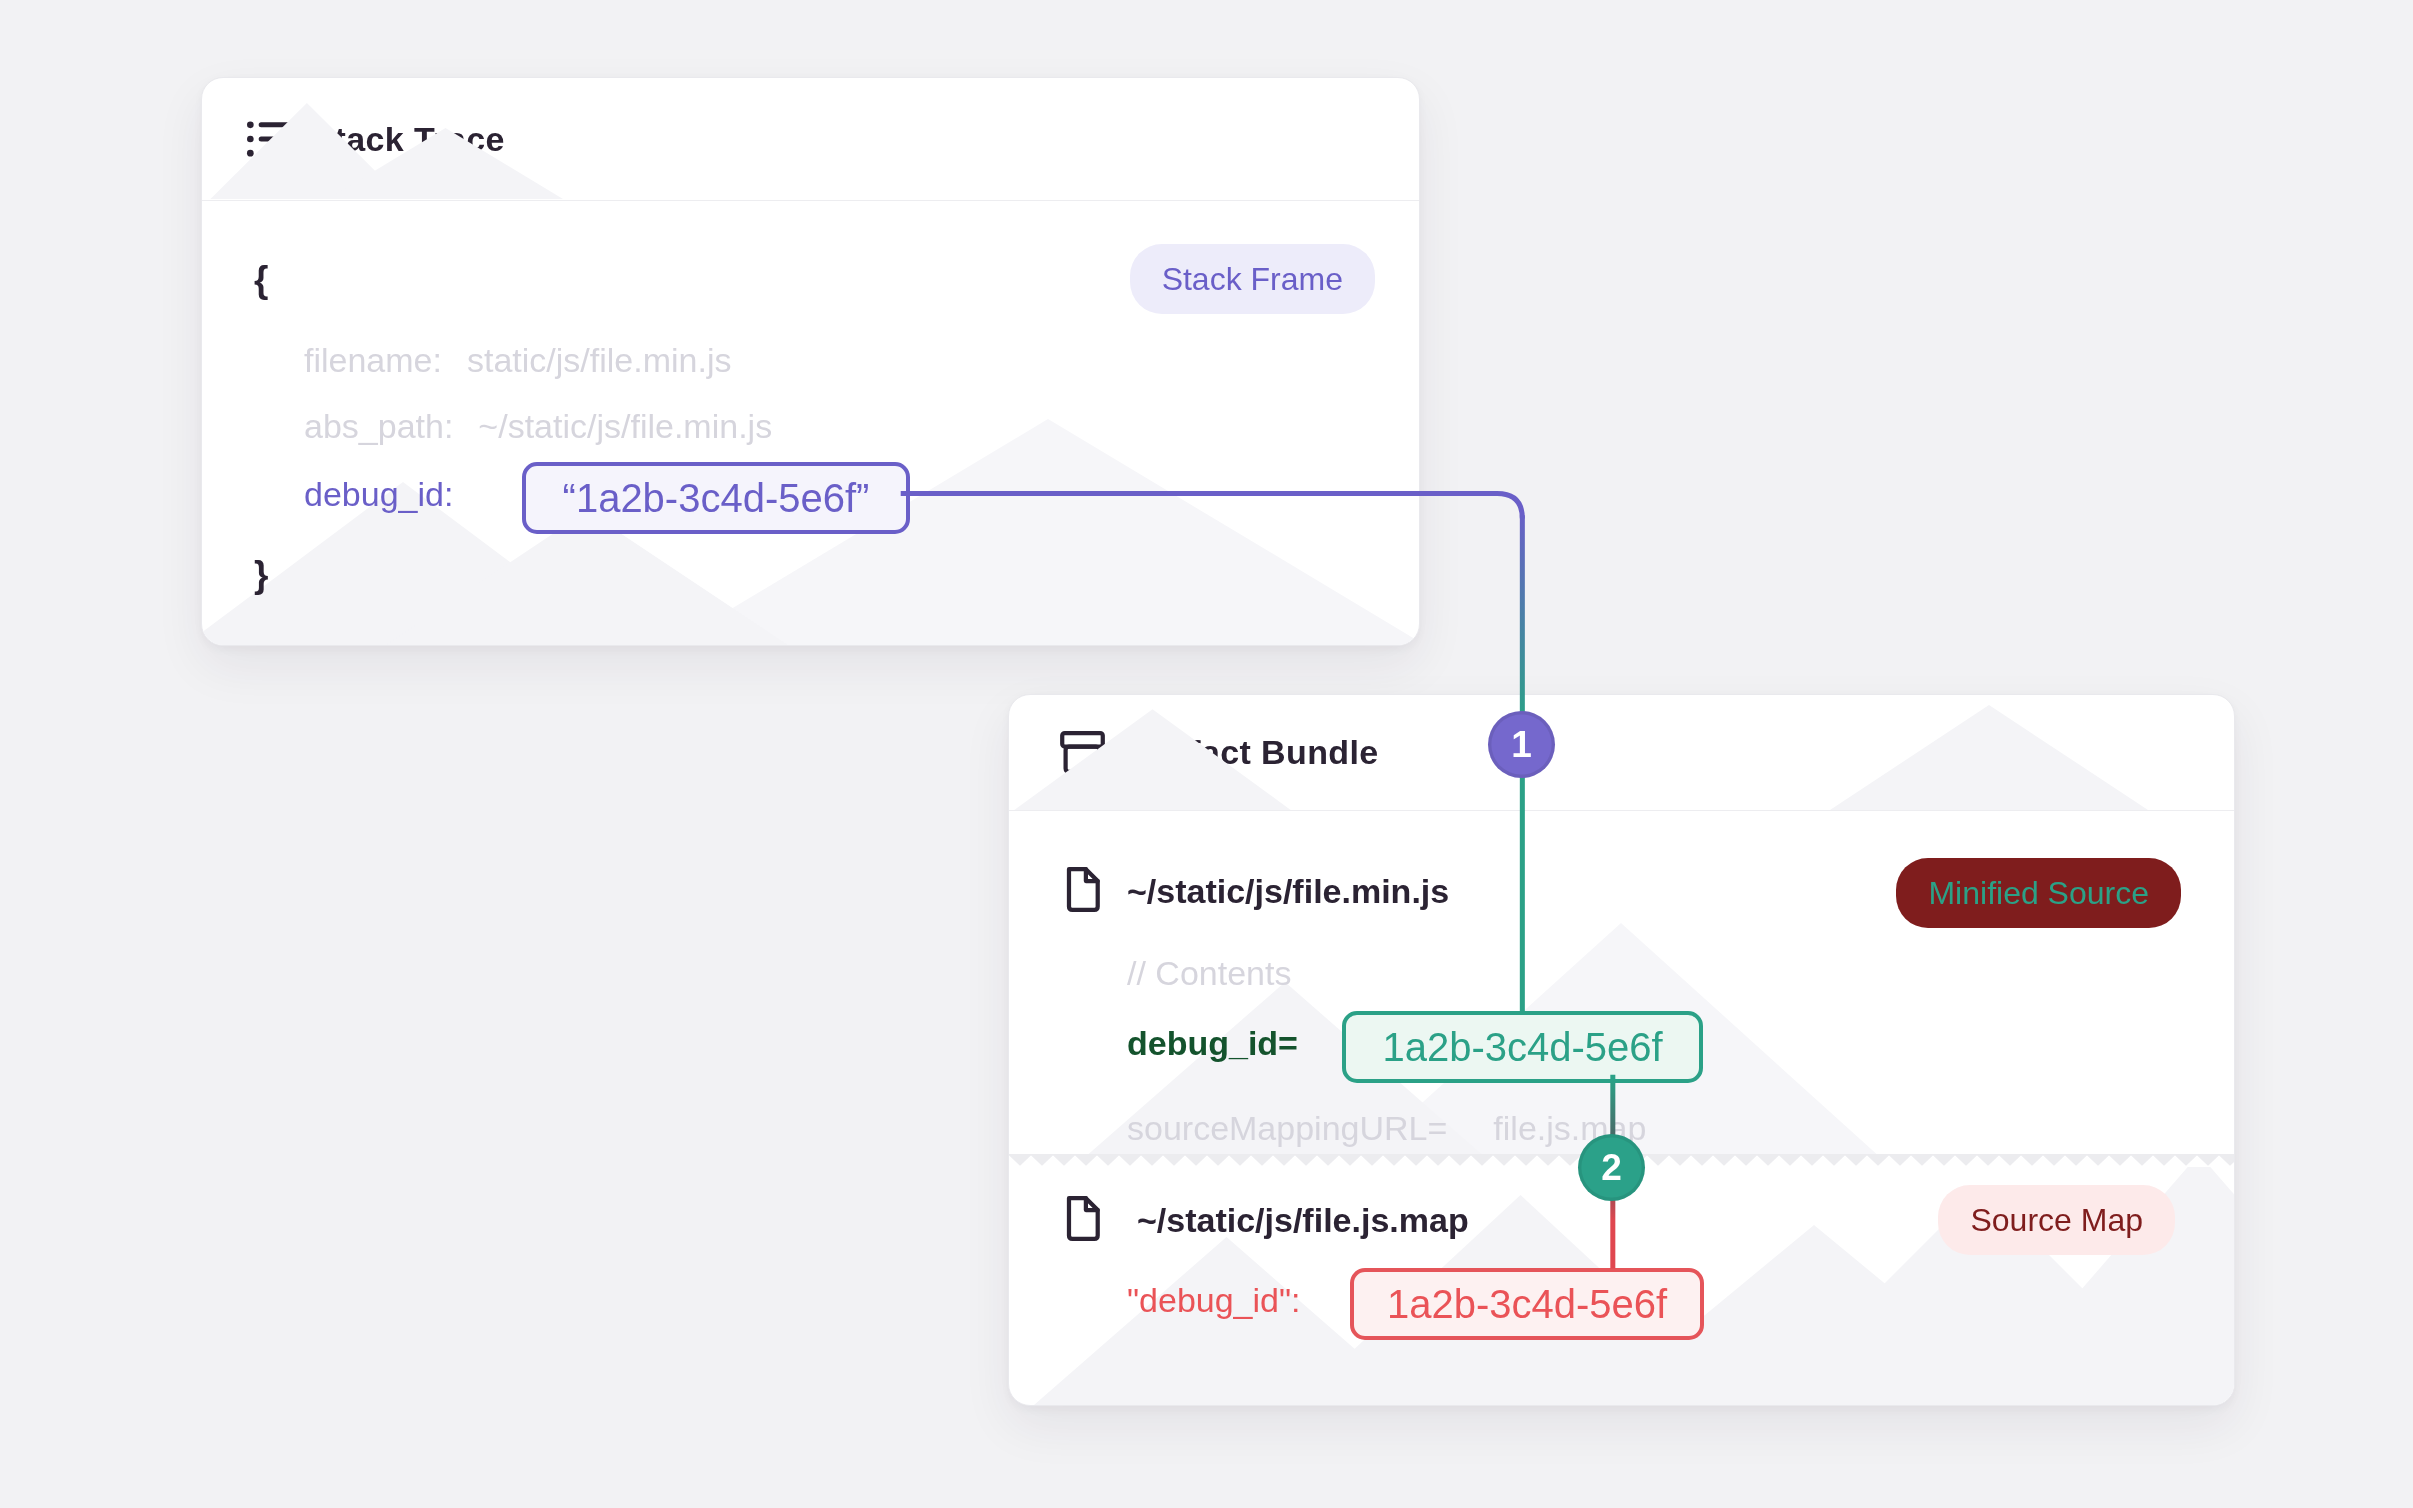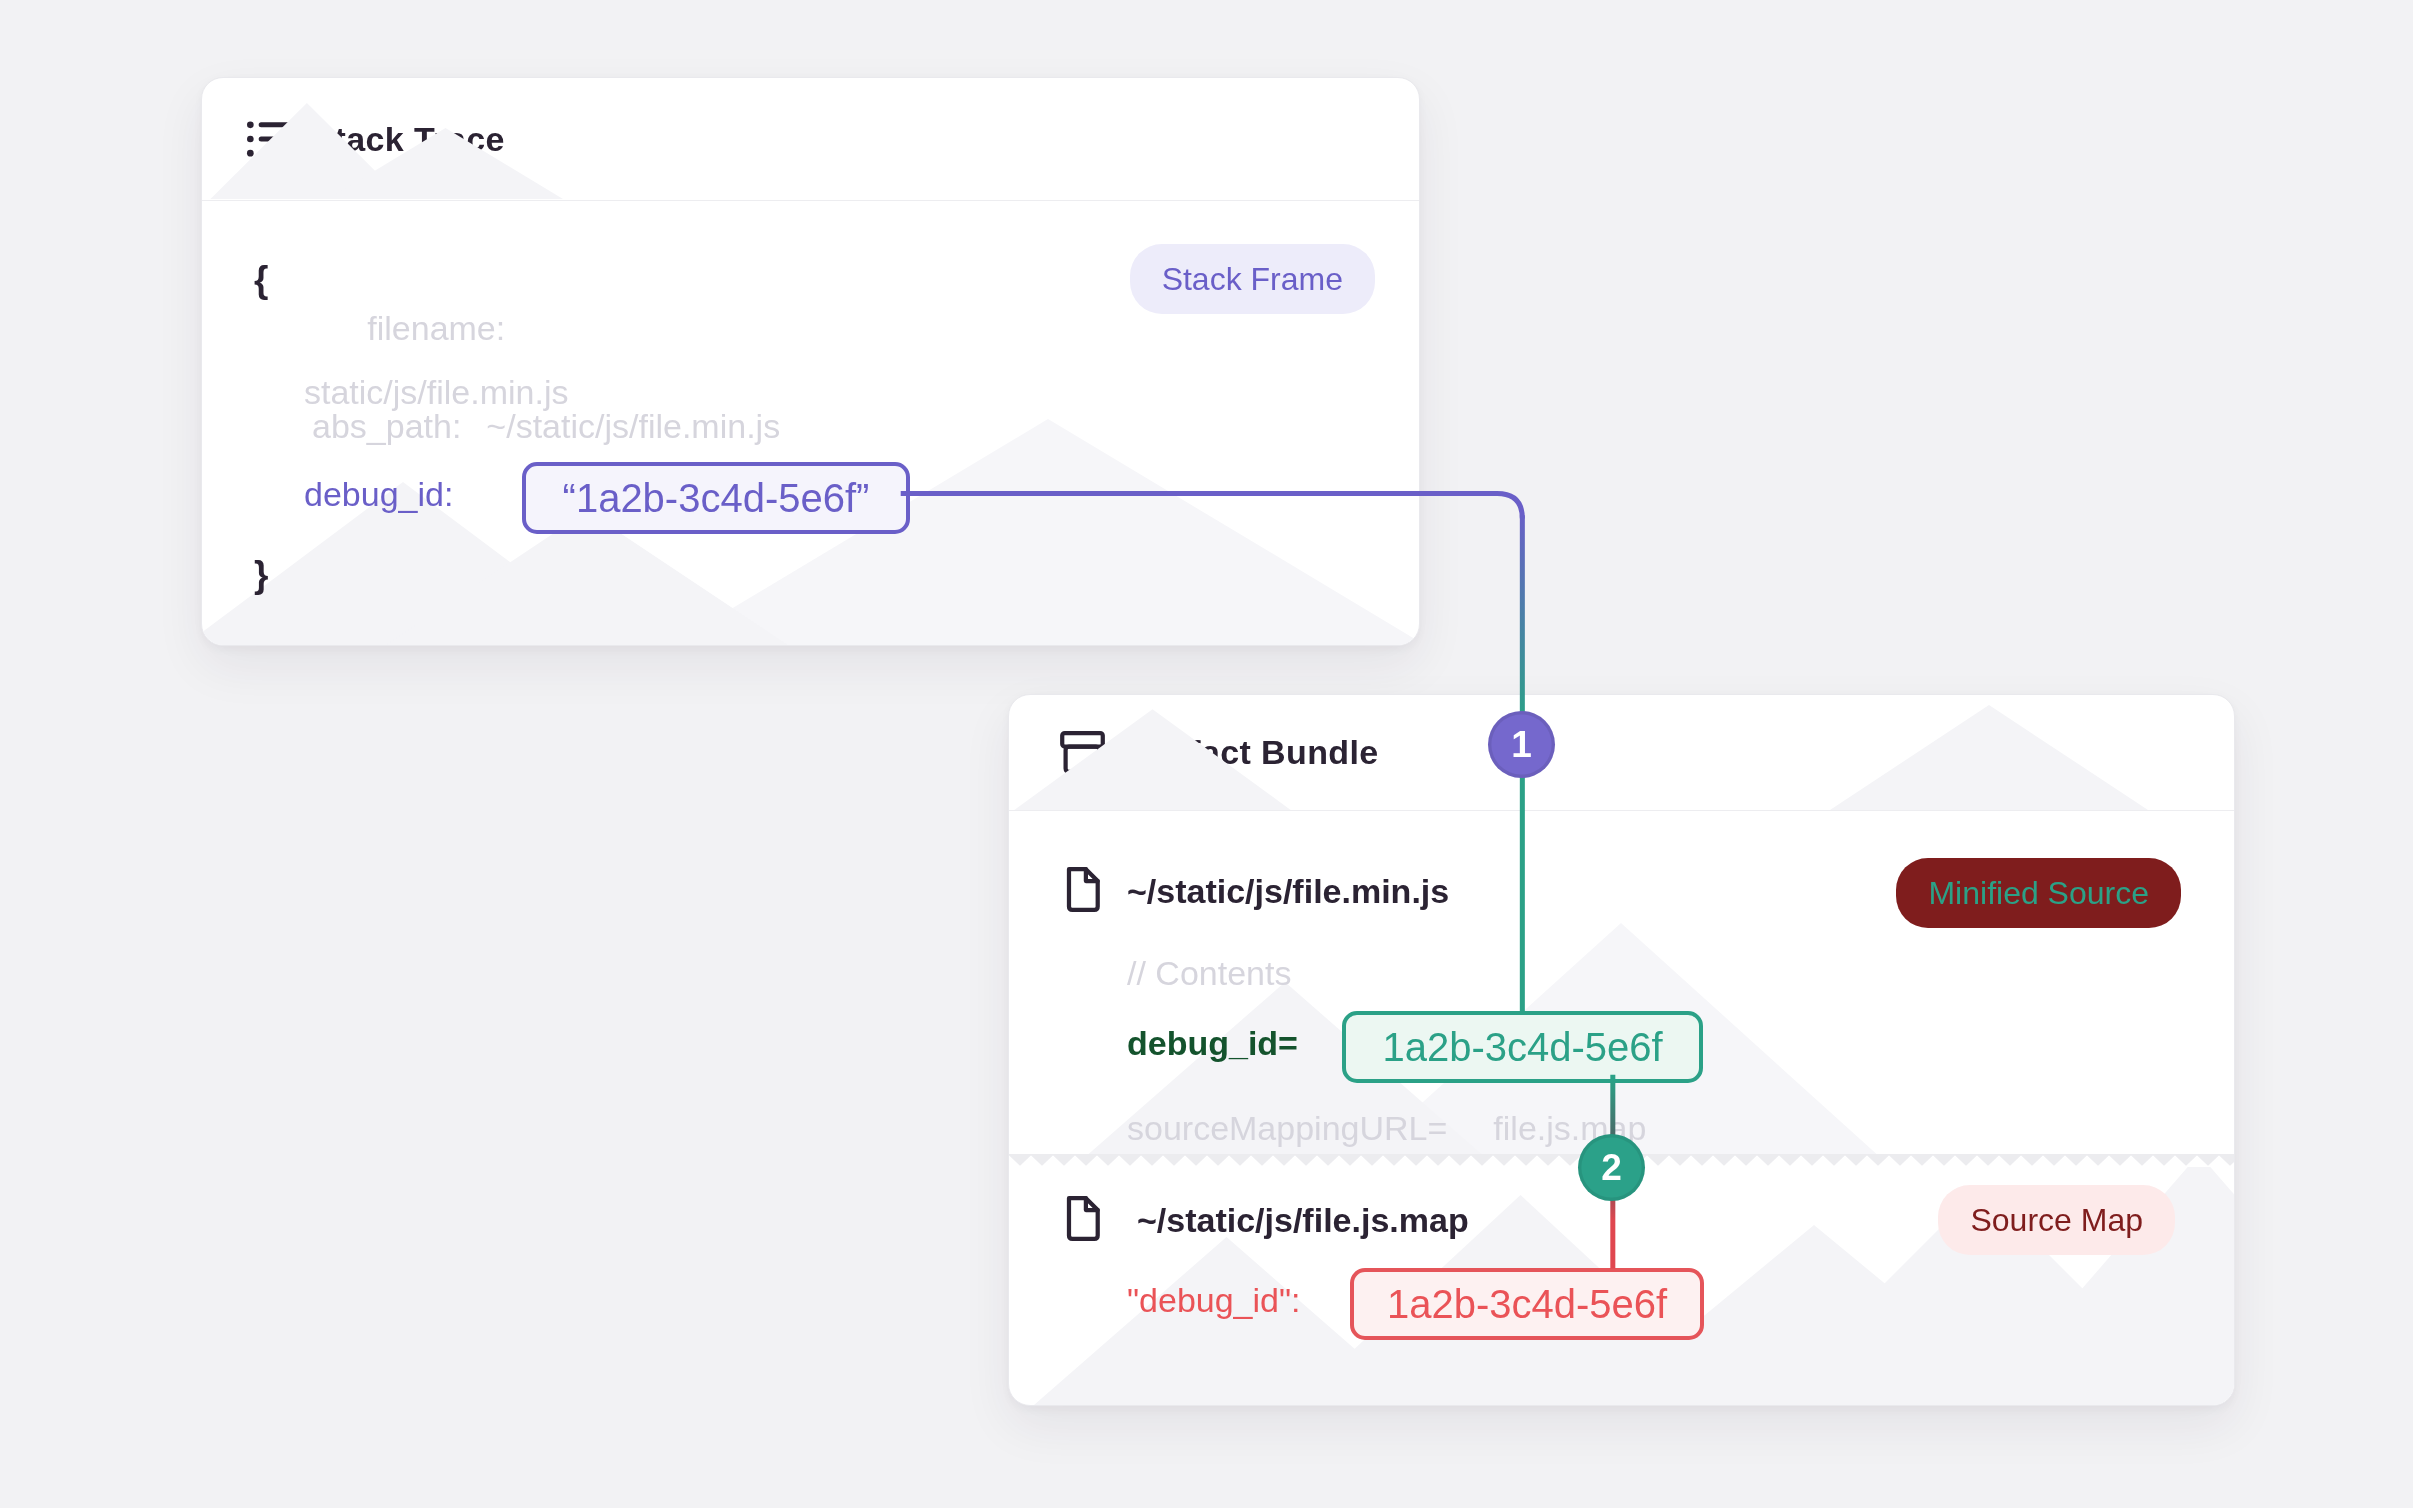--- a/index.html
+++ b/index.html
@@ -79,26 +79,26 @@
             <circle cx="5" cy="41" r="4" fill="#2b2333"></circle>
         </svg>
       </span>
       <span class="card-title">Stack Trace</span>
     </div>
 
     <span class="brace" style="left:52px; top:202px;">{</span>
 
     <span class="pill pill-purple" style="right:44px; top:201px;">Stack Frame</span>
 
-    <div class="codeline" style="left:102px; top:282px; gap:25px;flex-direction:column;">
+    <div class="codeline" style="left:102px; top:282px; gap:25px;">
       <span class="muted">filename:</span>
       <span class="muted">static/js/file.min.js</span>
     </div>
 
-    <div class="codeline" style="left:102px; top:348px; gap:25px;margin-left:8px;">
+    <div class="codeline" style="left:102px; top:348px; gap:25px;">
       <span class="muted">abs_path:</span>
       <span class="muted">~/static/js/file.min.js</span>
     </div>
 
     <div class="codeline purple-t" style="left:102px; top:416px;">
       <span>debug_id:</span>
     </div>
     <span class="token-box box-purple" style="left:320px; top:384px; width:380px; height:64px;">“1a2b-3c4d-5e6f”</span>
 
     <span class="brace" style="left:52px; top:497px;">}</span>

